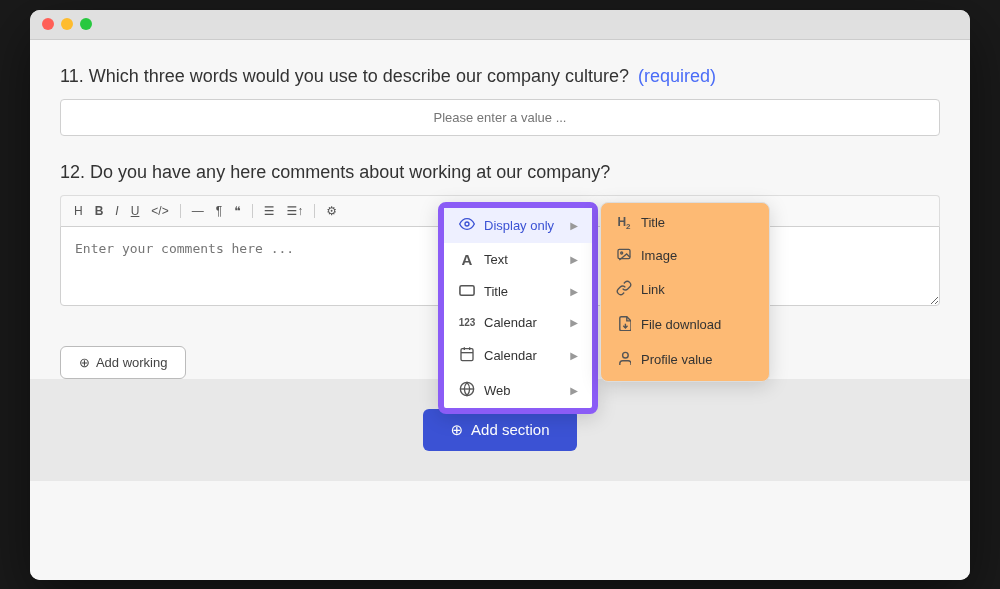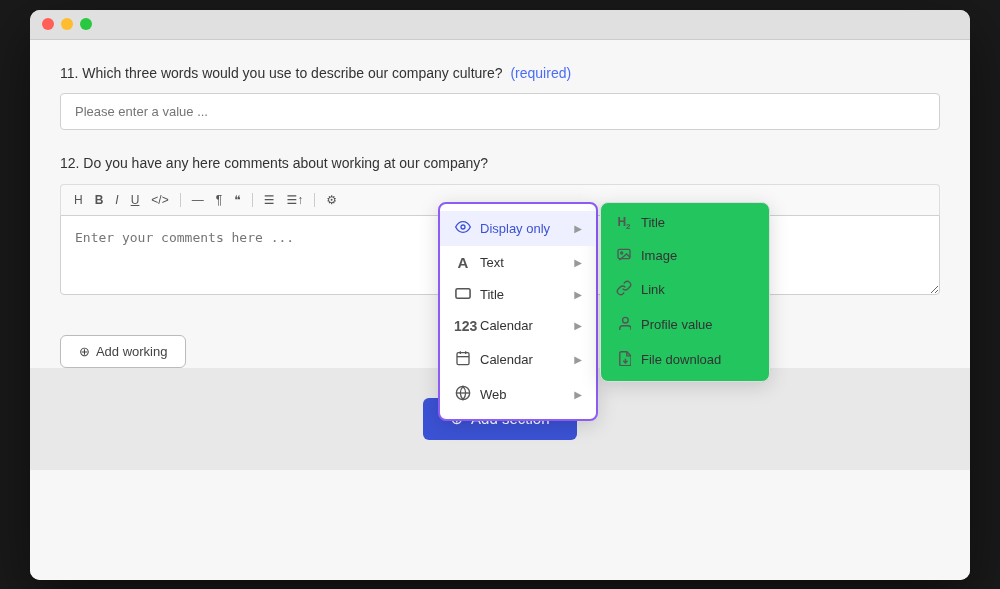--- a/index.html
+++ b/index.html
@@ -37,38 +37,39 @@
     .content {
       background: #f7f7f7;
       padding: 24px 30px 40px;
       position: relative;
       min-height: 540px;
     }
     .question-block {
       margin-bottom: 24px;
     }
     .question-label {
-      font-size: 14px;
+      font-size: 18px;
       color: #333;
       margin-bottom: 10px;
       line-height: 1.4;
     }
     .question-label .required {
       color: #4a6cf7;
       margin-left: 4px;
     }
     .text-input {
       width: 100%;
       border: 1px solid #d0d0d0;
       border-radius: 4px;
       padding: 10px 14px;
       font-size: 13px;
       color: #aaa;
       background: white;
       outline: none;
+      text-align: center;
     }
     .toolbar {
       display: flex;
       align-items: center;
       gap: 6px;
       padding: 6px 10px;
       background: #f9f9f9;
       border: 1px solid #ddd;
       border-bottom: none;
       border-radius: 4px 4px 0 0;
@@ -136,28 +137,28 @@
     
     .dropdown-container {
       position: absolute;
       top: 162px;
       left: 408px;
       display: flex;
       z-index: 100;
     }
     .dropdown-main {
       background: white;
-      border: 2px solid #8b5cf6;
+      border: 6px solid #8b5cf6;
       border-radius: 8px;
       box-shadow: 0 4px 20px rgba(0,0,0,0.15);
       min-width: 160px;
-      padding: 7px 0;
+      padding: 0 0;
     }
     .dropdown-sub {
-      background: #22c55e;
+      background: #fdba74;
       border: 1px solid #ddd;
       border-radius: 8px;
       box-shadow: 0 4px 20px rgba(0,0,0,0.15);
       min-width: 170px;
       padding: 4px 0;
       margin-left: 2px;
       align-self: flex-start;
       margin-top: 0;
     }
     .menu-item {
@@ -264,21 +265,21 @@
           <span class="menu-icon">
             <svg width="16" height="11" viewBox="0 0 20 14" fill="none" stroke="#555" stroke-width="2">
               <rect x="1" y="1" width="18" height="12" rx="2"></rect>
             </svg>
           </span>
           <span>Title</span>
           <span class="arrow">▶</span>
         </div>
 
         <div class="menu-item">
-          <span class="menu-icon" style="font-size:14px; color:#555; font-weight:bold;text-align:center;">123</span>
+          <span class="menu-icon" style="font-size:10px; color:#555; font-weight:bold;text-align:center;">123</span>
           <span>Calendar</span>
           <span class="arrow">▶</span>
         </div>
 
         <div class="menu-item">
           <span class="menu-icon">
             <svg width="16" height="16" viewBox="0 0 24 24" fill="none" stroke="#555" stroke-width="2">
               <rect x="3" y="4" width="18" height="18" rx="2"></rect>
               <line x1="16" y1="2" x2="16" y2="6"></line>
               <line x1="8" y1="2" x2="8" y2="6"></line>
@@ -328,37 +329,37 @@
               <path d="M10 13a5 5 0 0 0 7.54.54l3-3a5 5 0 0 0-7.07-7.07l-1.72 1.71"></path>
               <path d="M14 11a5 5 0 0 0-7.54-.54l-3 3a5 5 0 0 0 7.07 7.07l1.71-1.71"></path>
             </svg>
           </span>
           <span>Link</span>
         </div>
 
         <div class="menu-item">
           <span class="menu-icon">
             <svg width="14" height="16" viewBox="0 0 20 22" fill="none" stroke="#555" stroke-width="2">
-              <path d="M20 21v-2a4 4 0 0 0-4-4H8a4 4 0 0 0-4 4v2"></path>
-              <circle cx="12" cy="7" r="4"></circle>
-            </svg>
-          </span>
-          <span>Profile value</span>
-        </div>
-
-        <div class="menu-item">
-          <span class="menu-icon">
-            <svg width="14" height="16" viewBox="0 0 20 22" fill="none" stroke="#555" stroke-width="2">
               <path d="M14 2H6a2 2 0 0 0-2 2v16a2 2 0 0 0 2 2h12a2 2 0 0 0 2-2V8z"></path>
               <polyline points="14 2 14 8 20 8"></polyline>
               <line x1="12" y1="12" x2="12" y2="18"></line>
               <polyline points="9 15 12 18 15 15"></polyline>
             </svg>
           </span>
           <span>File download</span>
+        </div>
+
+        <div class="menu-item">
+          <span class="menu-icon">
+            <svg width="14" height="16" viewBox="0 0 20 22" fill="none" stroke="#555" stroke-width="2">
+              <path d="M20 21v-2a4 4 0 0 0-4-4H8a4 4 0 0 0-4 4v2"></path>
+              <circle cx="12" cy="7" r="4"></circle>
+            </svg>
+          </span>
+          <span>Profile value</span>
         </div>
       </div>
     </div>
 
     
     <div class="add-section-area">
       <button class="add-section-btn">
         <span>⊕</span>
         <span>Add section</span>
       </button>

